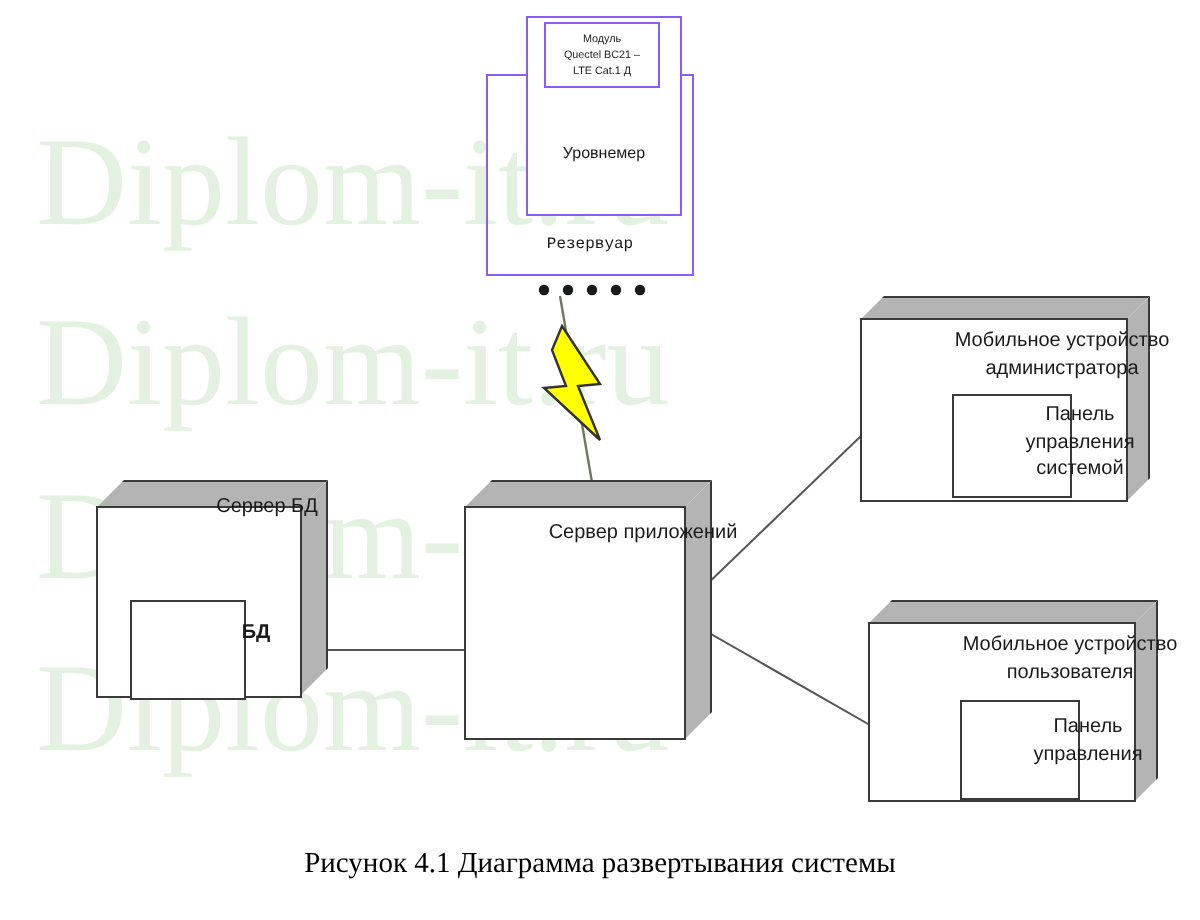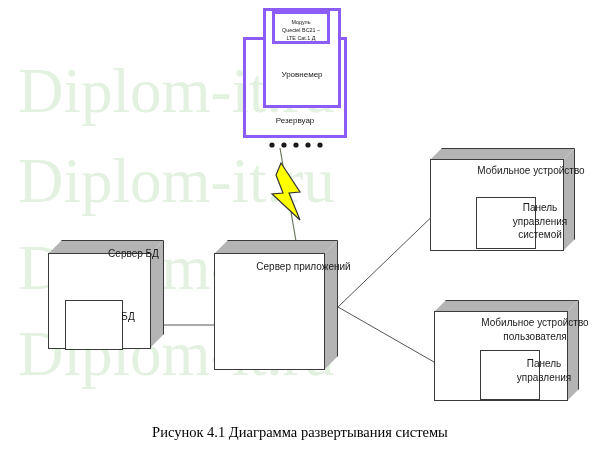--- a/index.html
+++ b/index.html
@@ -52,21 +52,21 @@
     left: 0; top: 0;
     width: 600px;
     height: 460px;
     z-index: 2;
   }
 
   
   .flatbox {
     position: absolute;
     background: #ffffff;
-    border: 3px solid #8b5cf6;
+    border: 1px solid #8b5cf6;
     box-sizing: border-box;
   }
   .flatbox.transparent { background: transparent; }
 
   .flat-label {
     position: absolute;
     left: 0;
     width: 100%;
     text-align: center;
     font-size: 8px;
@@ -150,21 +150,21 @@
     <line x1="338" y1="307" x2="444" y2="205" stroke="#555555" stroke-width="1"></line>
 
     <line x1="338" y1="307" x2="448" y2="370" stroke="#555555" stroke-width="1"></line>
 
     <line x1="280" y1="148" x2="297" y2="247" stroke="#6b7a5e" stroke-width="1.2"></line>
   </svg>
 
   <div class="content-layer">
 
     <div class="flatbox transparent" style="left:243px; top:37px; width:104px; height:101px;">
-      <div class="flat-label" style="bottom:9px;">Резервуар</div>
+      <div class="flat-label" style="bottom:9px;font-family:Liberation Mono, monospace;">Резервуар</div>
     </div>
 
     <div class="flatbox" style="left:263px; top:8px; width:78px; height:100px;">
       <div class="flat-label" style="bottom:25px;">Уровнемер</div>
     </div>
 
     <div class="flatbox" style="left:272px; top:11px; width:58px; height:33px;">
       <div class="flat-label" style="top:4px; font-size:5.4px; line-height:1.5;">
         <div>Модуль</div>
         <div>Quectel BC21 –</div>
@@ -183,48 +183,49 @@
     </svg>
 
     <div class="node3d" style="left:48px; top:240px; width:130px; height:122px;">
       <div class="face-top" style="left:0px; top:0px; width:116px; height:14px;
            clip-path: polygon(0 100%, 14px 0, 100% 0, calc(100% - 14px) 100%);"></div>
       <div class="face-side" style="left:102px; top:0px; width:14px; height:108px;
            clip-path: polygon(0 14px, 100% 0, 100% calc(100% - 14px), 0 100%);"></div>
       <div class="face-front" style="left:0px; top:13px; width:103px; height:96px;"></div>
       <div class="node-label" style="top:7px; width:103px;">Сервер БД</div>
 
-      <div class="node3d" style="left:17px; top:52px; width:74px; height:62px;">
+      <div class="node3d" style="left:17px; top:52px; width:74px; height:62px;font-weight:bold;">
         <div class="face-top" style="left:0px; top:0px; width:66px; height:9px;
              clip-path: polygon(0 100%, 9px 0, 100% 0, calc(100% - 9px) 100%);"></div>
         <div class="face-side" style="left:57px; top:0px; width:9px; height:58px;
              clip-path: polygon(0 9px, 100% 0, 100% calc(100% - 9px), 0 100%);"></div>
         <div class="face-front" style="left:0px; top:8px; width:58px; height:50px;"></div>
         <div class="node-label" style="top:18px; width:58px;">БД</div>
       </div>
     </div>
 
-    <div class="node3d" style="left:214px; top:240px; width:130px; height:142px;">
+    <div class="node3d" style="left:232px; top:240px; width:130px; height:142px;">
       <div class="face-top" style="left:0px; top:0px; width:124px; height:14px;
            clip-path: polygon(0 100%, 14px 0, 100% 0, calc(100% - 14px) 100%);"></div>
       <div class="face-side" style="left:110px; top:0px; width:14px; height:130px;
            clip-path: polygon(0 14px, 100% 0, 100% calc(100% - 14px), 0 100%);"></div>
       <div class="face-front" style="left:0px; top:13px; width:111px; height:117px;"></div>
       <div class="node-label" style="top:20px; width:111px;">Сервер приложений</div>
 
     </div>
 
     <div class="node3d" style="left:430px; top:148px; width:152px; height:112px;">
       <div class="face-top" style="left:0px; top:0px; width:145px; height:12px;
            clip-path: polygon(0 100%, 12px 0, 100% 0, calc(100% - 12px) 100%);"></div>
       <div class="face-side" style="left:133px; top:0px; width:12px; height:103px;
            clip-path: polygon(0 12px, 100% 0, 100% calc(100% - 12px), 0 100%);"></div>
       <div class="face-front" style="left:0px; top:11px; width:134px; height:92px;"></div>
       <div class="node-label" style="top:16px; width:134px;">
         <div>Мобильное устройство</div>
+        <div>администратора</div>
       </div>
 
       <div class="node3d" style="left:46px; top:41px; width:76px; height:64px;">
         <div class="face-top" style="left:0px; top:0px; width:68px; height:9px;
              clip-path: polygon(0 100%, 9px 0, 100% 0, calc(100% - 9px) 100%);"></div>
         <div class="face-side" style="left:59px; top:0px; width:9px; height:60px;
              clip-path: polygon(0 9px, 100% 0, 100% calc(100% - 9px), 0 100%);"></div>
         <div class="face-front" style="left:0px; top:8px; width:60px; height:52px;"></div>
         <div class="node-label" style="top:12px; width:60px;">
           <div>Панель</div>

